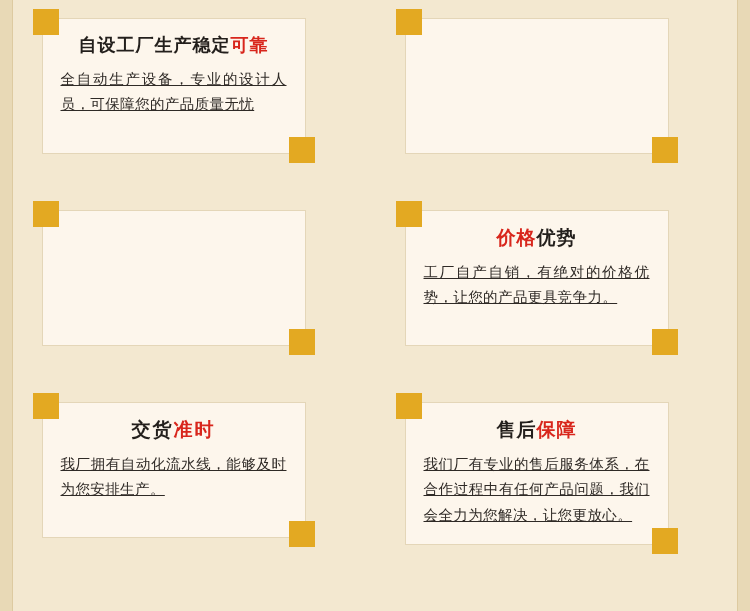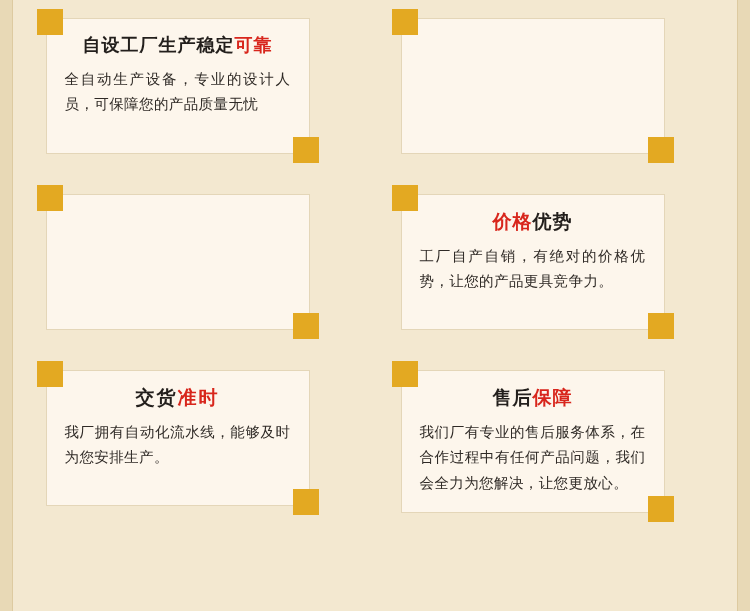--- a/index.html
+++ b/index.html
@@ -38,20 +38,21 @@
     top: 0;
     width: 718px;
     height: 611px;
     display: grid;
     grid-template-columns: 1fr 1fr;
     grid-template-rows: 176px 176px 176px;
     column-gap: 0px;
     row-gap: 0px;
     padding: 18px 8px 0 0;
     box-sizing: border-box;
+    gap: 16px;
   }
   .cell {
     position: relative;
     display: flex;
     justify-content: center;
     align-items: flex-start;
   }
   .card {
     position: relative;
     width: 264px;
@@ -97,20 +98,21 @@
     white-space: nowrap;
   }
   .card-title .t-dark { color: #231f1c; }
   .card-title .t-red { color: #d8261c; }
   .card-body {
     font-size: 14.5px;
     color: #2f2a26;
     line-height: 1.75;
     text-align: justify;
     letter-spacing: 0.4px;
+    text-decoration: underline;
   }
   
   .cell.c0 .card-title { font-size: 18px; }
   .cell.c1 .card-title,
   .cell.c4 .card-title { letter-spacing: 2px; }
 </style>
 </head>
 <body>
 
 <div id="page">

